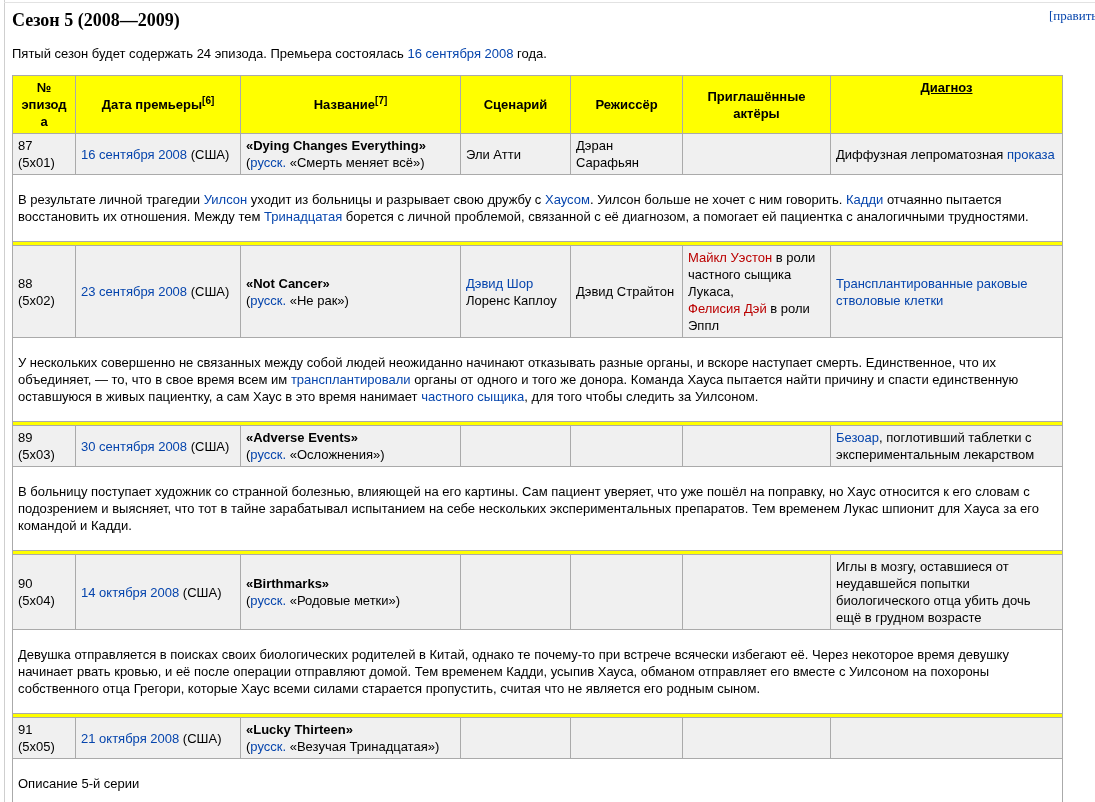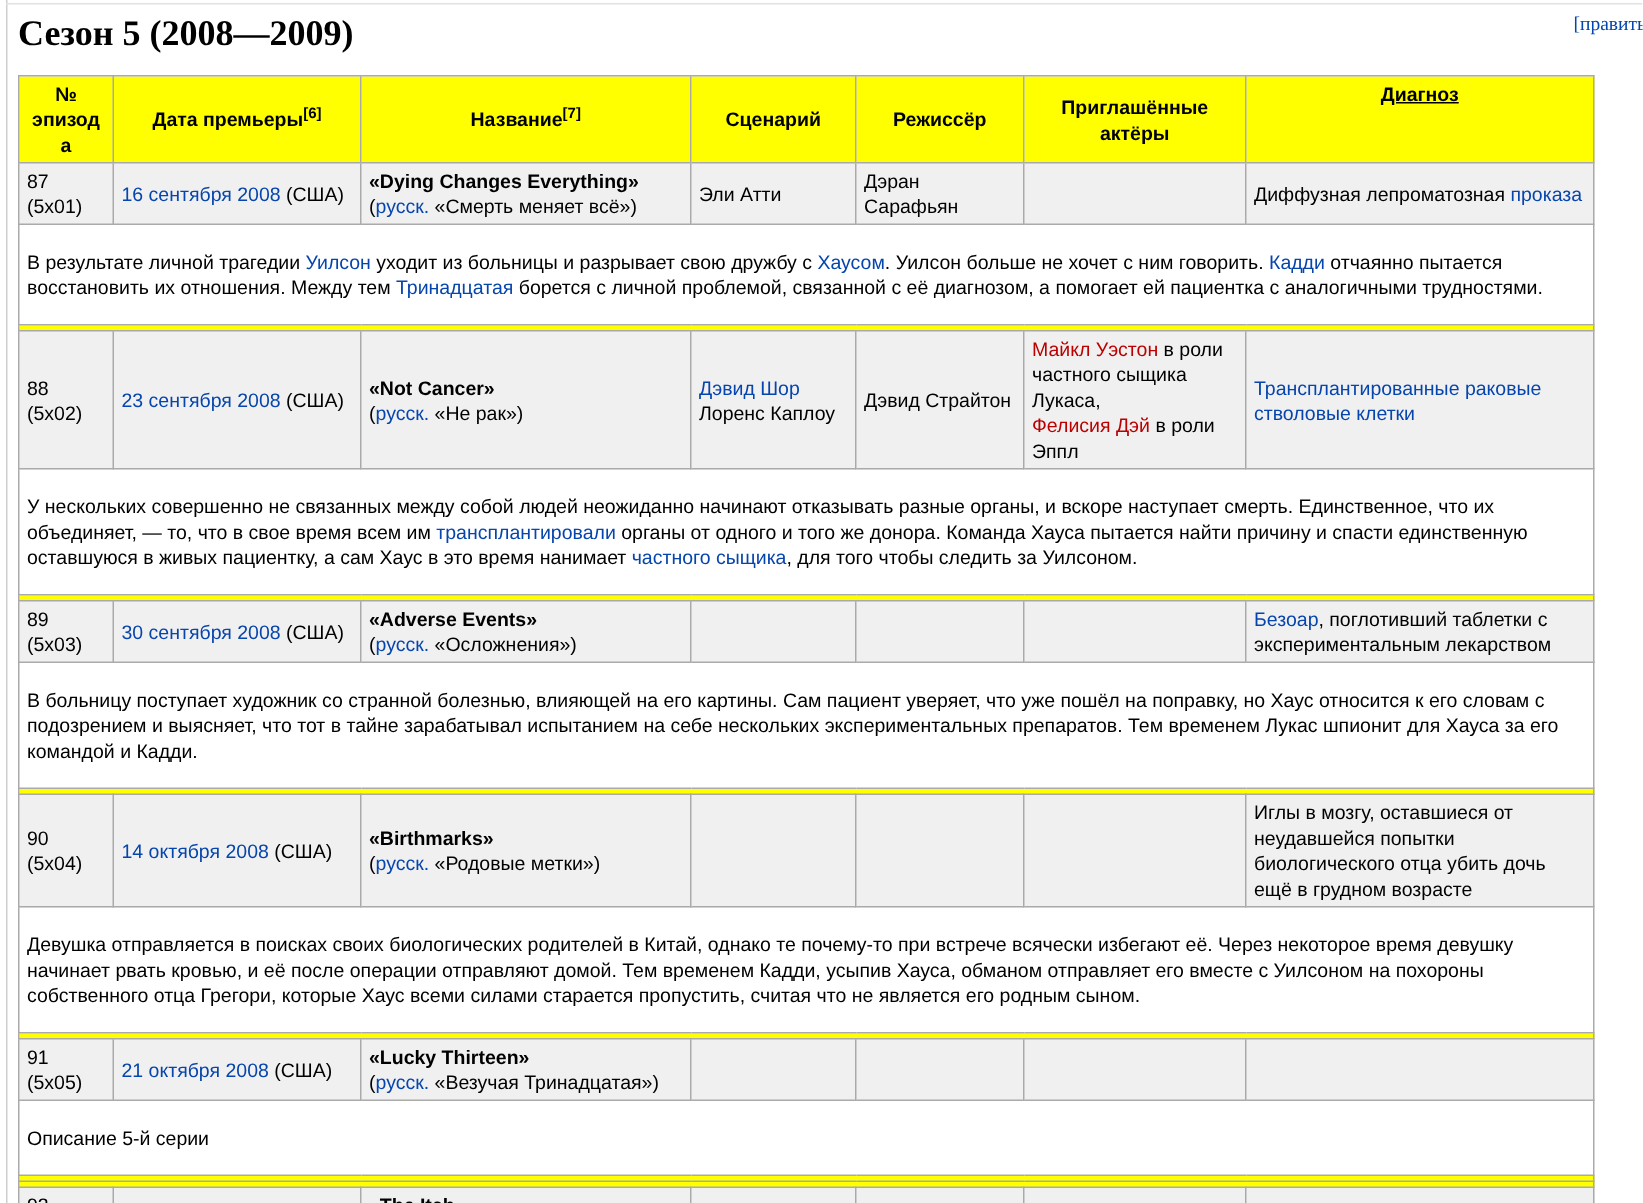--- a/index.html
+++ b/index.html
@@ -6,21 +6,21 @@
   body {
     width:1095px; height:802px; overflow:hidden; position:relative;
     background:#ffffff; color:#000;
     font-family:"Liberation Sans", sans-serif; font-size:13px;
   }
   .edge-left { position:absolute; left:4px; top:0; width:1px; height:802px; background:#cfcfcf; }
   .edge-top  { position:absolute; left:4px; top:2px; width:1091px; height:1px; background:#e2e2e2; }
   .content { position:relative; padding:10px 0 0 12px; }
   h2.season-heading {
     font-family:"Liberation Serif", serif;
-    font-size:24px; font-weight:bold; margin:0; color:#000;
+    font-size:18px; font-weight:bold; margin:0; color:#000;
   }
   .edit-link {
     position:absolute; top:8px; left:1049px; white-space:nowrap;
     font-family:"Liberation Serif", serif; font-size:13px;
     color:var(--link-blue); cursor:pointer;
   }
   p.intro { margin:14px 0 0 0; line-height:17px; }
 
   table.episodes {
     border-collapse:collapse; table-layout:fixed; width:1050px;
@@ -45,20 +45,21 @@
 </style>
 </head>
 <body style="--link-blue: #0645ad; --red-link: #ba0000; --header-yellow: #ffff00; --row-gray: #f0f0f0; --border-gray: #aaaaaa;">
 
 <div class="edge-left"></div>
 <div class="edge-top"></div>
 
 <div class="content">
   <span class="edit-link">[править]</span>
   <h2 class="season-heading">Сезон 5 (2008—2009)</h2>
+  <p class="intro"><span class="plain">Пятый сезон будет содержать 24 эпизода. Премьера состоялась </span><a class="link">16 сентября 2008</a><span class="plain"> года.</span></p>
 
   <table class="episodes">
     <colgroup>
       <col style="width:63px">
         <col style="width:165px">
         <col style="width:220px">
       <col style="width:110px">
         <col style="width:112px">
         <col style="width:148px">
       <col style="width:232px">

